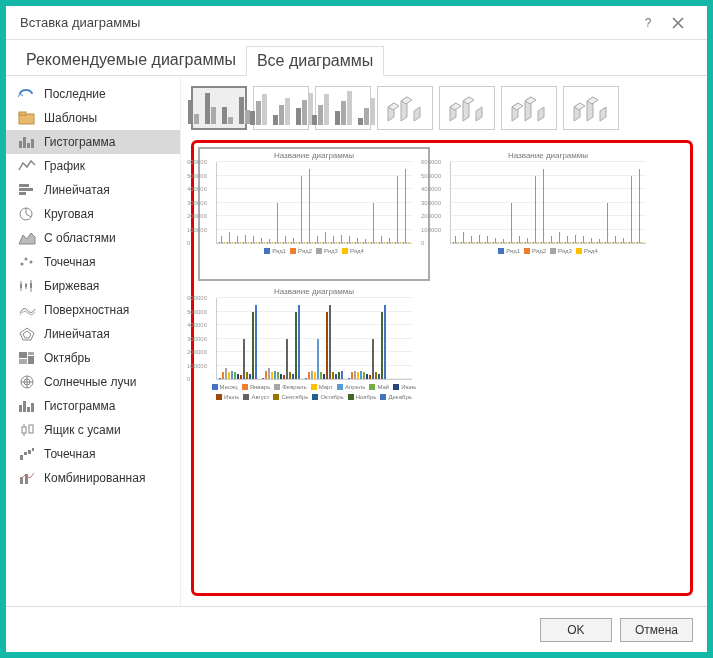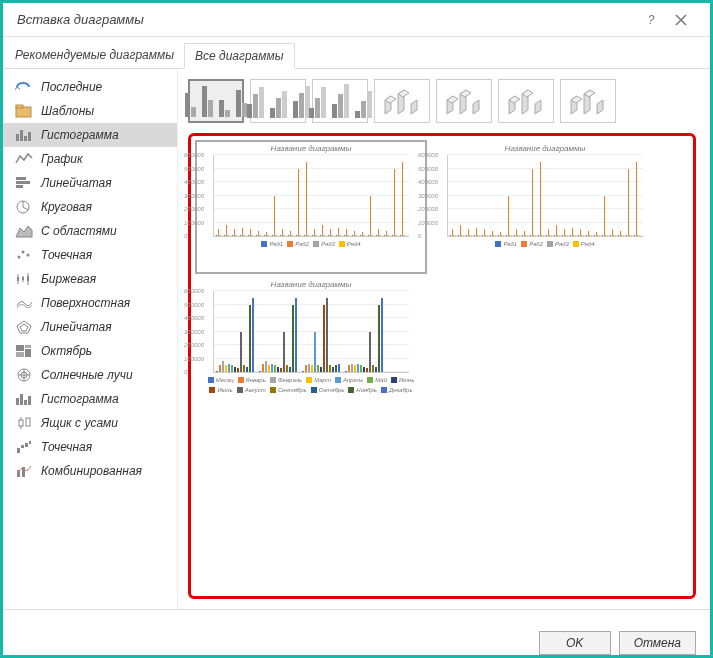--- a/index.html
+++ b/index.html
@@ -1,21 +1,21 @@
 <!DOCTYPE html>
 <html><head>
 <meta charset="utf-8">
 <style>
 * { box-sizing: border-box; margin: 0; padding: 0; }
 body { font-family: "Segoe UI", Tahoma, sans-serif; font-size: 12px; background: #fff; color: #333; }
-.window { width: 713px; height: 658px; border: 3px solid #14b8a6; background: #fff; display: flex; flex-direction: column; font-style: italic; }
+.window { width: 713px; height: 658px; border: 6px solid #14b8a6; background: #fff; display: flex; flex-direction: column; }
 .titlebar { height: 34px; display: flex; align-items: center; padding: 0 14px; border-bottom: 1px solid #e0e0e0; }
 .titlebar-title { flex: 1; font-size: 13px; color: #444; }
 .titlebar-btn { width: 30px; height: 30px; display: flex; align-items: center; justify-content: center; color: #777; cursor: pointer; }
-.tabs { display: flex; padding: 6px 10px 0 2px; border-bottom: 1px solid #ddd; font-size: 12px; }
+.tabs { display: flex; padding: 6px 10px 0 10px; border-bottom: 1px solid #ddd; font-size: 16px; }
 .tab { padding: 5px 10px; cursor: pointer; color: #444; }
 .tab.active { border: 1px solid #ddd; border-bottom: 1px solid #fff; background: #fff; margin-bottom: -1px; }
 .body { flex: 1; display: flex; overflow: hidden; }
 .sidebar { width: 175px; border-right: 1px solid #eee; padding: 6px 0; overflow-y: auto; }
 .side-item { display: flex; align-items: center; gap: 8px; padding: 4px 12px; cursor: pointer; color: #333; }
 .side-item.selected { background: #d9d9d9; }
 .side-item .icon { width: 18px; height: 16px; display: flex; align-items: center; justify-content: center; }
 .main { flex: 1; display: flex; flex-direction: column; padding: 10px 14px 10px 10px; overflow: hidden; }
 .subtype-row { display: flex; gap: 6px; padding-bottom: 10px; }
 .subtype { width: 56px; height: 44px; border: 1px solid #ccc; background: #fff; display: flex; align-items: flex-end; justify-content: center; gap: 2px; cursor: pointer; padding: 4px; }
@@ -27,21 +27,21 @@
 .preview.small { width: 228px; height: 130px; }
 .preview-title { text-align: center; font-size: 8px; color: #777; padding: 2px 0 0 0; }
 .preview-chart { height: 82px; width: 196px; margin: 2px auto 0 auto; position: relative; border-left: 1px solid #ccc; border-bottom: 1px solid #ccc; }
 .ytick { position: absolute; left: -30px; font-size: 6px; color: #999; transform: translateY(50%); }
 .grid { position: absolute; left: 0; right: 0; height: 1px; background: #eee; }
 .bars-row { position: absolute; bottom: 0; left: 0; right: 0; height: 100%; display: flex; align-items: flex-end; gap: 1px; padding: 0 2px; }
 .bar { width: 2px; }
 .legend { display: flex; flex-wrap: wrap; gap: 4px; justify-content: center; font-size: 6px; color: #777; padding: 4px 6px 0 6px; }
 .legend-item { display: flex; align-items: center; gap: 2px; }
 .sw { width: 6px; height: 6px; }
-.footer { height: 46px; border-top: 1px solid #ddd; display: flex; align-items: flex-end; justify-content: flex-end; gap: 8px; padding: 0 14px; }
+.footer { height: 46px; border-top: 1px solid #ddd; display: flex; align-items: center; justify-content: flex-end; gap: 8px; padding: 0 14px; }
 .btn { min-width: 72px; height: 24px; border: 1px solid #aaa; background: #f3f3f3; padding: 0 14px; cursor: pointer; font-size: 12px; color: #333; display: flex; align-items: center; justify-content: center; }
 </style>
 </head>
 <body>
 
 <div class="window">
 
   <div class="titlebar">
     <div class="titlebar-title">Вставка диаграммы</div>
     <div class="titlebar-btn">?</div>

